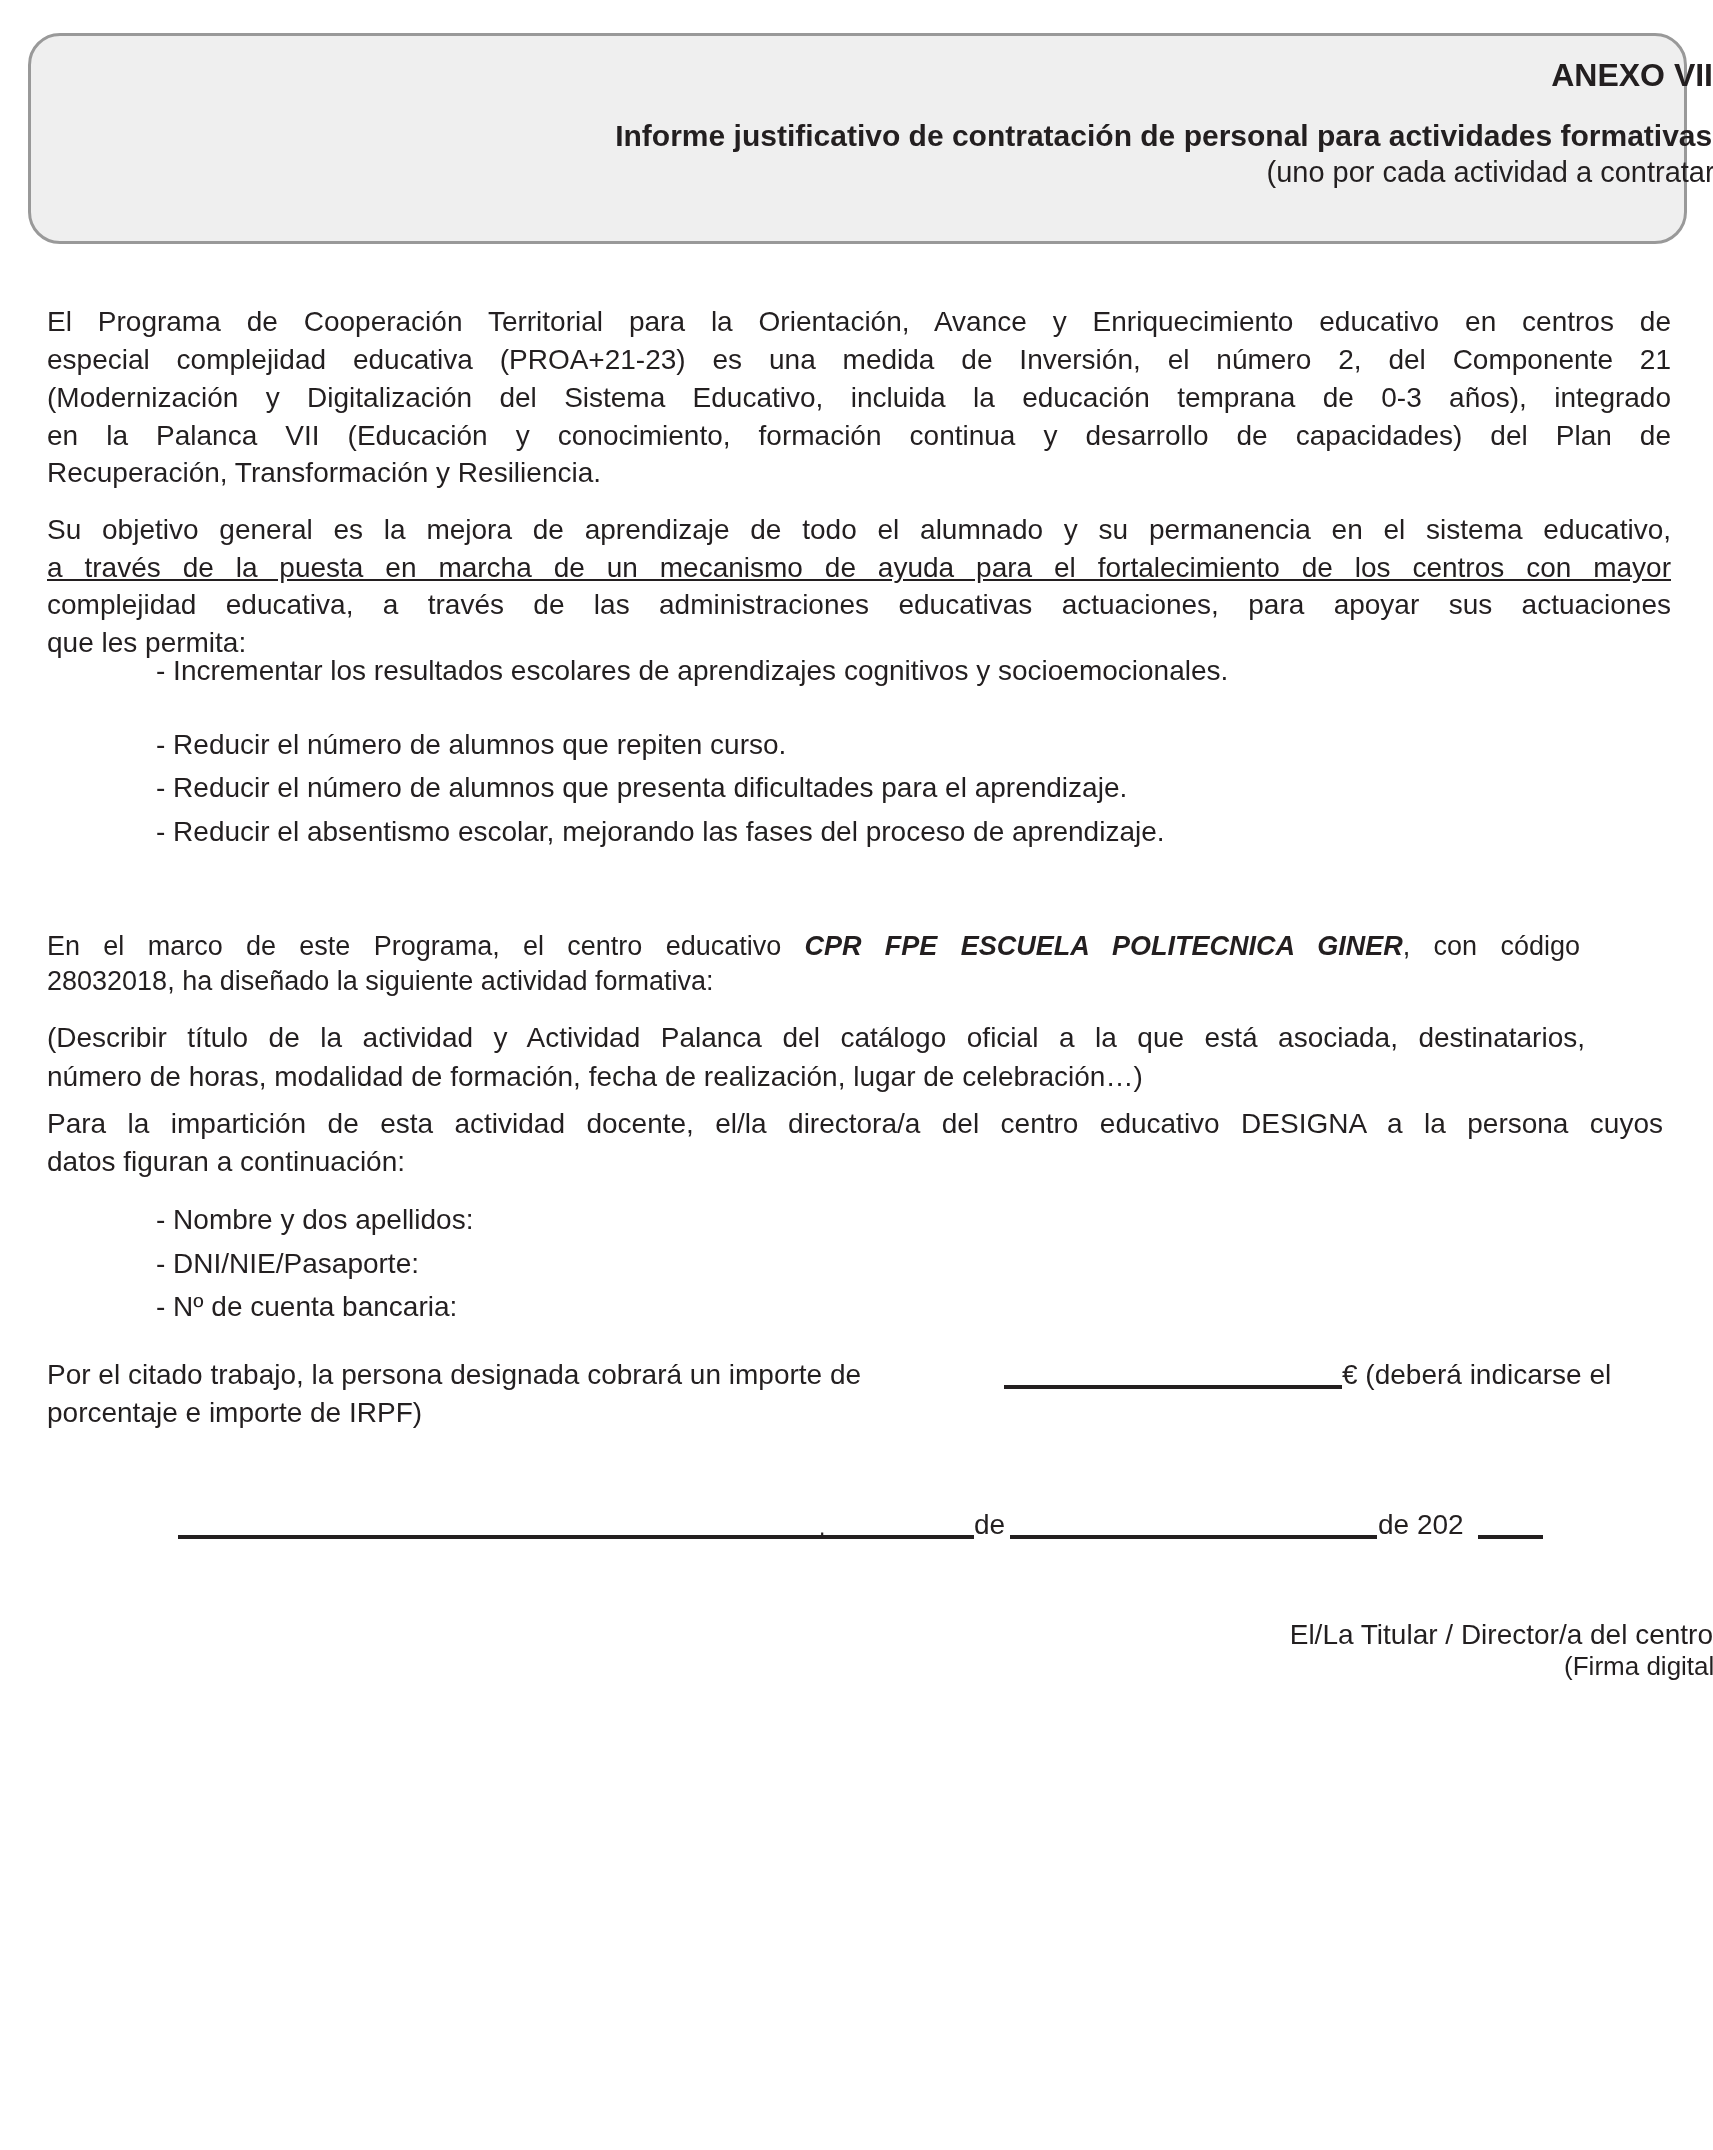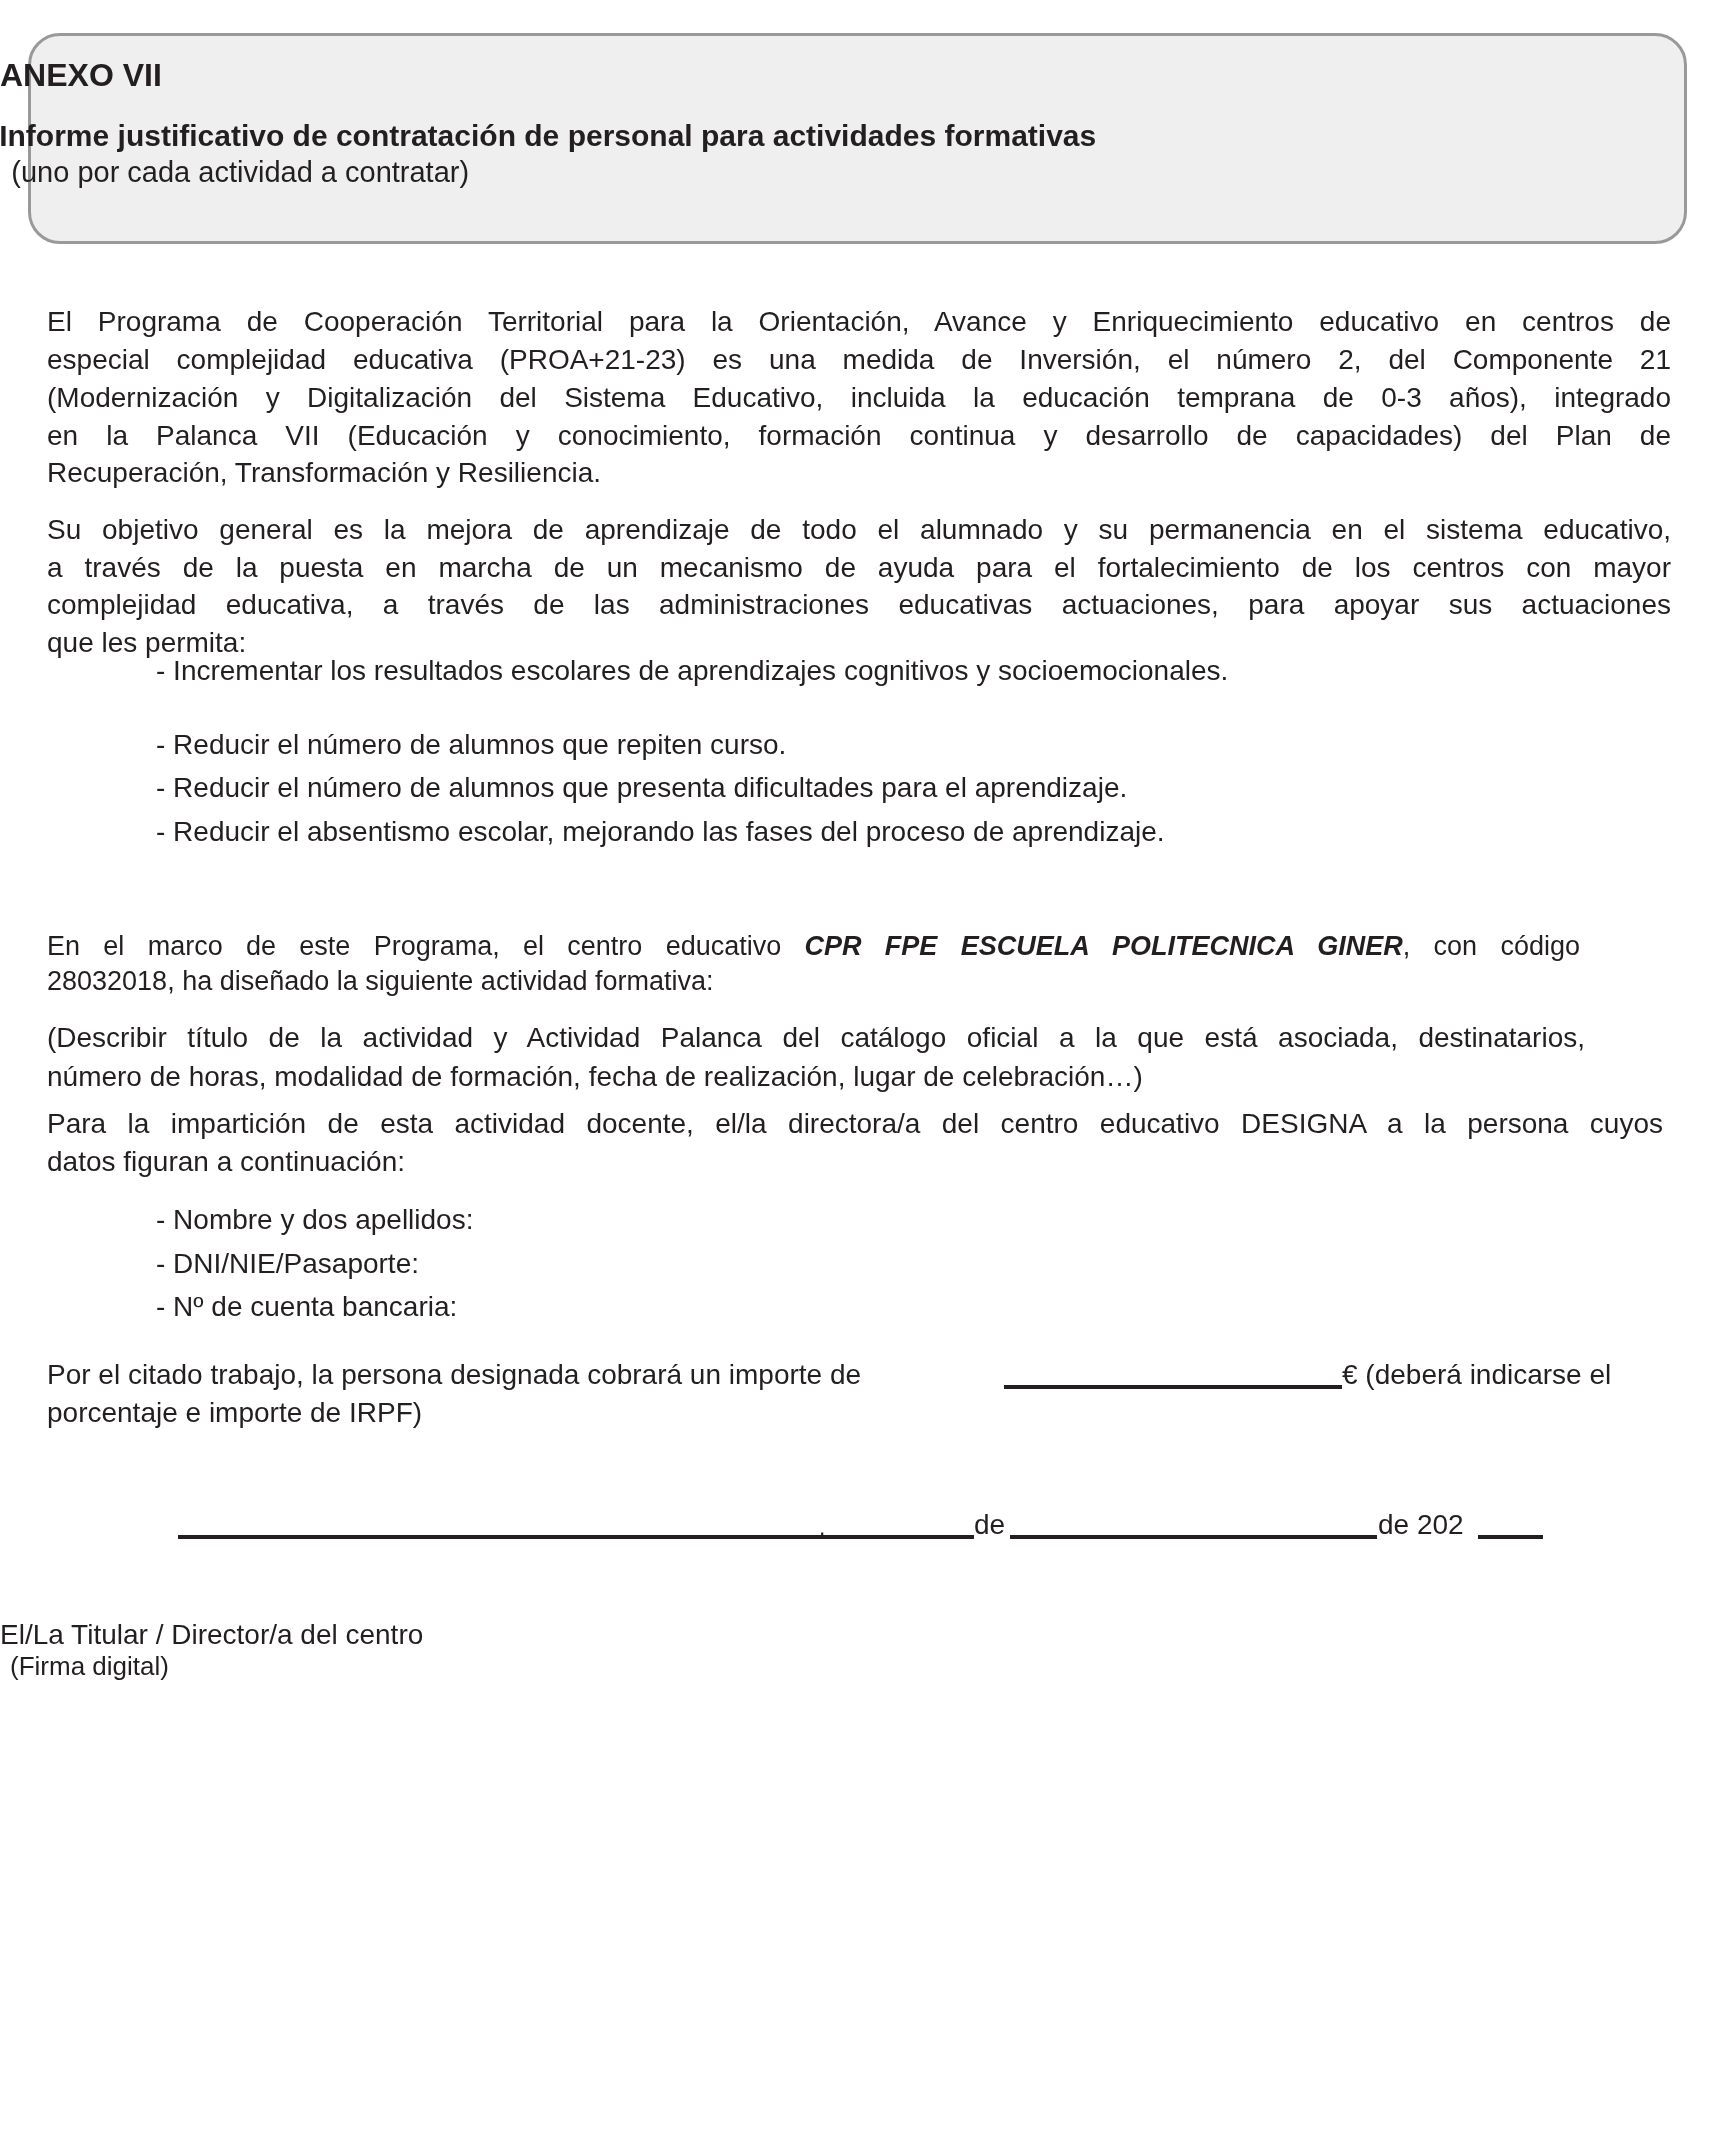--- a/index.html
+++ b/index.html
@@ -1,20 +1,20 @@
 <!DOCTYPE html>
 <html style="font-size:12px"><head>
 <meta charset="utf-8">
 <style>
   html, body { margin:0; padding:0; background:#ffffff; }
   body { width:1713px; height:2151px; position:relative; overflow:hidden;
          font-family:"Liberation Sans", "DejaVu Sans", sans-serif; color:#231f20; }
   .box { position:absolute; left:28px; top:33px; width:1653px; height:205px;
          background:#efefef; border:3.8px solid #999999; border-radius:32px; }
-  .c { position:absolute; left:0; width:1713px; text-align:left; white-space:nowrap; }
+  .c { position:absolute; left:0; width:1713px; text-align:right; white-space:nowrap; }
   .h-anexo { font-weight:bold; font-size:32px; line-height:1; }
   .h-title { font-weight:bold; font-size:30px; line-height:1; }
   .h-sub { font-size:29px; line-height:1; }
   .line { position:absolute; left:47px; width:1624px; font-size:28px; line-height:1;
           white-space:nowrap; text-align:justify; text-align-last:justify; }
   .line.last { text-align-last:left; }
   .line.p3 { width:1533px; font-size:27px; }
   .bullet { position:absolute; left:156px; font-size:28px; line-height:1; white-space:nowrap; }
   .bi { font-weight:bold; font-style:italic; }
   .abs { position:absolute; font-size:28px; line-height:1; white-space:nowrap; }
@@ -31,21 +31,21 @@
 <div>
   <div class="line" style="top:308px;">El Programa de Cooperación Territorial para la Orientación, Avance y Enriquecimiento educativo en centros de</div>
   <div class="line" style="top:346px;">especial complejidad educativa (PROA+21-23) es una medida de Inversión, el número 2, del Componente 21</div>
   <div class="line" style="top:384px;">(Modernización y Digitalización del Sistema Educativo, incluida la educación temprana de 0-3 años), integrado</div>
   <div class="line" style="top:422px;">en la Palanca VII (Educación y conocimiento, formación continua y desarrollo de capacidades) del Plan de</div>
   <div class="line last" style="top:459px;">Recuperación, Transformación y Resiliencia.</div>
 </div>
 
 <div>
   <div class="line" style="top:516px;">Su objetivo general es la mejora de aprendizaje de todo el alumnado y su permanencia en el sistema educativo,</div>
-  <div class="line" style="top:554px;">a través de la puesta en marcha de un mecanismo de ayuda para el fortalecimiento de los centros con mayor</div>
+  <div class="line" style="top:554px;text-decoration:underline;">a través de la puesta en marcha de un mecanismo de ayuda para el fortalecimiento de los centros con mayor</div>
   <div class="line" style="top:591px;">complejidad educativa, a través de las administraciones educativas actuaciones, para apoyar sus actuaciones</div>
   <div class="line last" style="top:629px;">que les permita:</div>
 </div>
 
 <div>
   <div class="bullet" style="top:657px;">- Incrementar los resultados escolares de aprendizajes cognitivos y socioemocionales.</div>
   <div class="bullet" style="top:731px;">- Reducir el número de alumnos que repiten curso.</div>
   <div class="bullet" style="top:774px;">- Reducir el número de alumnos que presenta dificultades para el aprendizaje.</div>
   <div class="bullet" style="top:818px;">- Reducir el absentismo escolar, mejorando las fases del proceso de aprendizaje.</div>
 </div>

